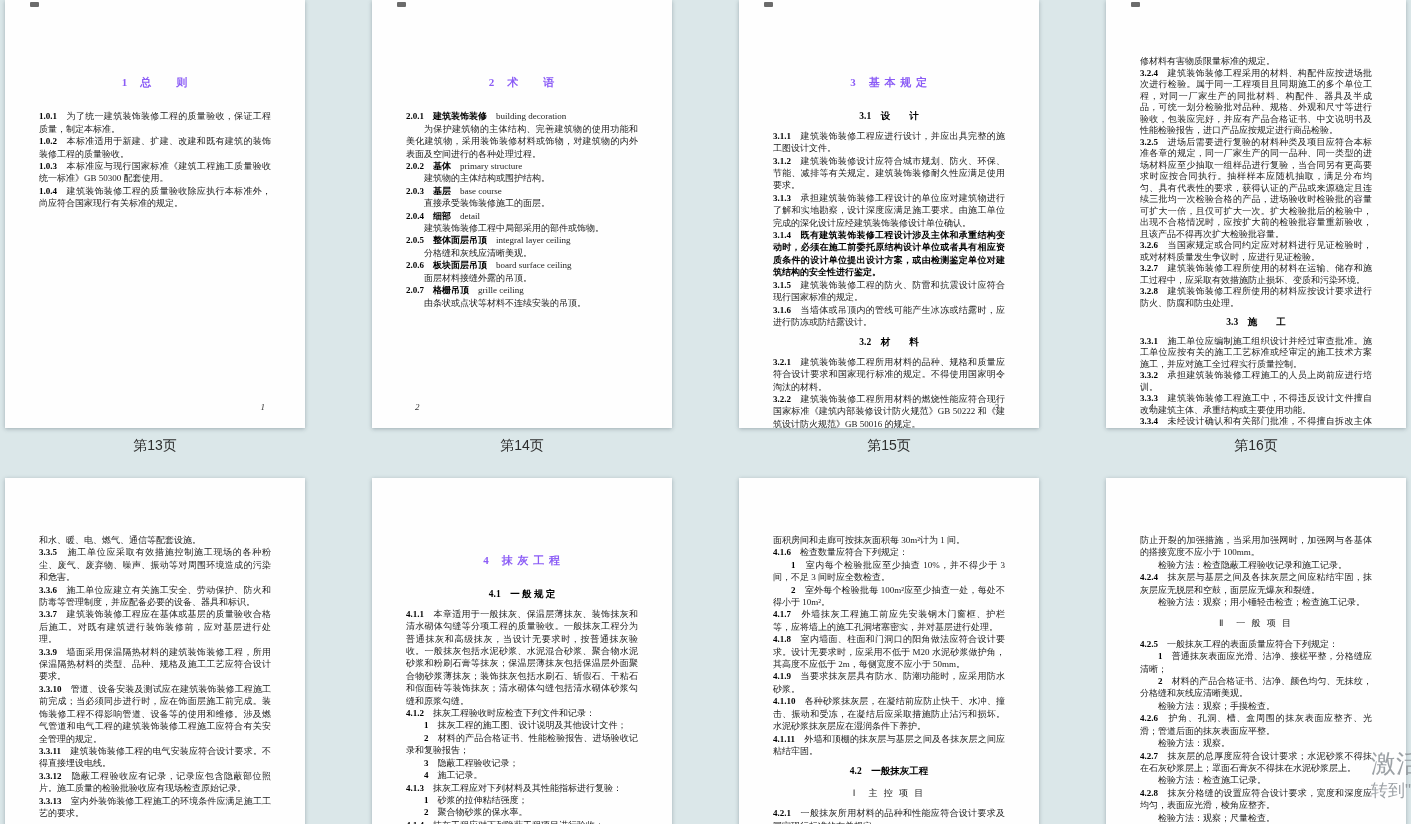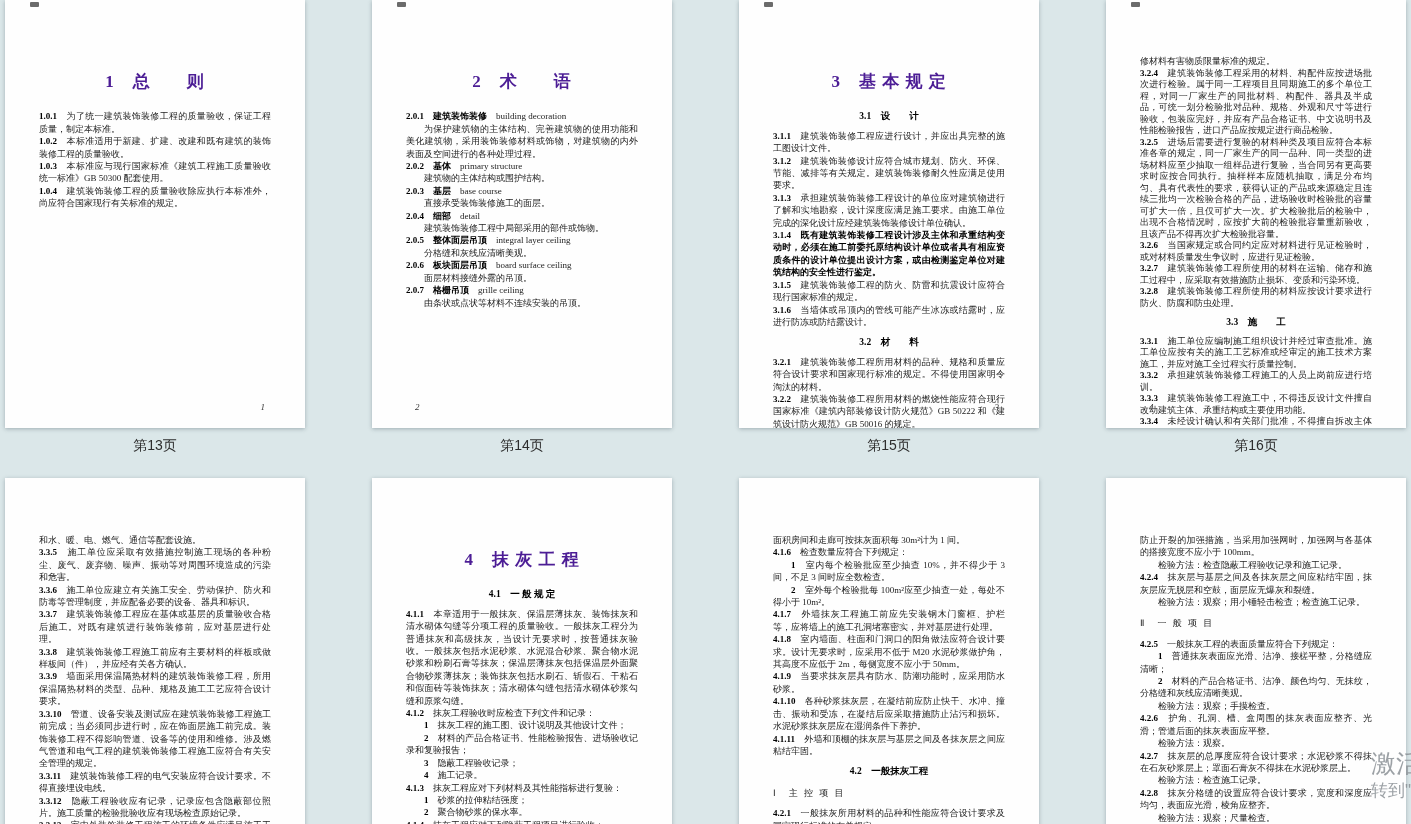--- a/index.html
+++ b/index.html
@@ -11,24 +11,24 @@
   .page-col{width:300px;display:flex;flex-direction:column;}
   .page{position:relative;width:300px;height:428px;background:#fefefe;
         box-shadow:0 1px 4px rgba(50,70,80,.35);overflow:hidden;flex:none;}
   .page-label{height:36px;display:flex;align-items:center;justify-content:center;
               font-family:"Liberation Sans",sans-serif;font-size:14px;color:#2d2d2d;}
   .content{padding:48px 34px 0 34px;font-size:9px;line-height:12.4px;color:#222;
            text-align:justify;margin-top:8px;}
   .dense .content{line-height:11.5px;}
   .content p{margin:0;}
   .content b{font-weight:bold;color:#000;}
-  .h1{font-size:17px;font-weight:bold;text-align:center;color:#4c1d95;
+  .h1{font-size:11px;font-weight:bold;text-align:center;color:#8b5cf6;
       margin:20px 0 22px 0;letter-spacing:1px;}
   .h2{font-size:9.5px;font-weight:bold;text-align:center;color:#000;margin:8px 0 7px 0;}
-  .h3{font-size:9px;color:#222;margin:9px 0 8px 0;letter-spacing:2px;}
+  .h3{font-size:9px;text-align:center;color:#222;margin:9px 0 8px 0;letter-spacing:2px;}
   .ind{text-indent:2em;}
   .strong{font-weight:bold;color:#000;}
   .eng{font-family:"Liberation Serif",serif;}
   .folio{position:absolute;bottom:16px;font-size:9px;font-style:italic;color:#333;}
   .folio.right{right:40px;}
   .folio.left{left:43px;}
   .artifact{position:absolute;top:2px;left:25px;width:9px;height:5px;background:#3a3a3a;
             opacity:.75;border-radius:1px;}
   .watermark{position:absolute;left:1371px;top:748px;color:#8b9196;opacity:.85;
              font-family:"Liberation Sans",sans-serif;white-space:nowrap;}
@@ -121,21 +121,20 @@
       </div>
     </div>
   <div class="row row-bottom">
       <div class="page-col">
         <div class="page">
           <div class="content">
             <p class="cont"><span>和水、暖、电、燃气、通信等配套设施。</span></p>
             <p class="p"><b>3.3.5</b>　<span>施工单位应采取有效措施控制施工现场的各种粉尘、废气、废弃物、噪声、振动等对周围环境造成的污染和危害。</span></p>
             <p class="p"><b>3.3.6</b>　<span>施工单位应建立有关施工安全、劳动保护、防火和防毒等管理制度，并应配备必要的设备、器具和标识。</span></p>
             <p class="p"><b>3.3.7</b>　<span>建筑装饰装修工程应在基体或基层的质量验收合格后施工。对既有建筑进行装饰装修前，应对基层进行处理。</span></p>
-            <p class="p"><b>3.3.8</b>　<span>建筑装饰装修工程施工前应有主要材料的样板或做样板间（件），并应经有关各方确认。</span></p>
             <p class="p"><b>3.3.9</b>　<span>墙面采用保温隔热材料的建筑装饰装修工程，所用保温隔热材料的类型、品种、规格及施工工艺应符合设计要求。</span></p>
             <p class="p"><b>3.3.10</b>　<span>管道、设备安装及测试应在建筑装饰装修工程施工前完成；当必须同步进行时，应在饰面层施工前完成。装饰装修工程不得影响管道、设备等的使用和维修。涉及燃气管道和电气工程的建筑装饰装修工程施工应符合有关安全管理的规定。</span></p>
             <p class="p"><b>3.3.11</b>　<span>建筑装饰装修工程的电气安装应符合设计要求。不得直接埋设电线。</span></p>
             <p class="p"><b>3.3.12</b>　<span>隐蔽工程验收应有记录，记录应包含隐蔽部位照片。施工质量的检验批验收应有现场检查原始记录。</span></p>
             <p class="p"><b>3.3.13</b>　<span>室内外装饰装修工程施工的环境条件应满足施工工艺的要求。</span></p>
           </div>
         </div>
       </div>
       <div class="page-col">
         <div class="page">

